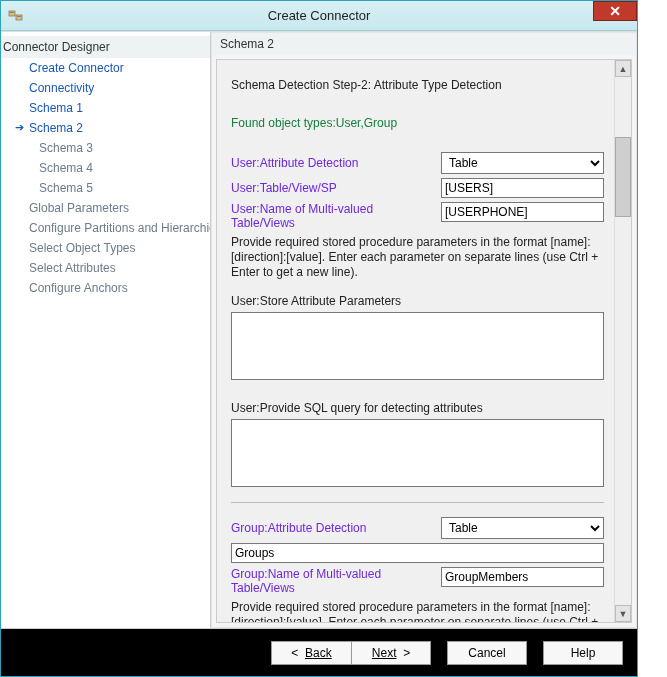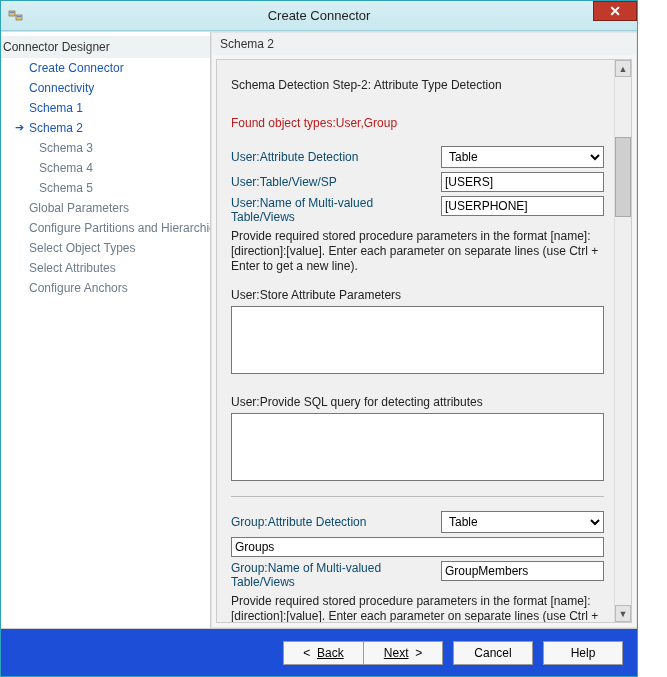--- a/index.html
+++ b/index.html
@@ -138,27 +138,27 @@
   }
   .scrollbar .sb-thumb {
     position: absolute;
     left: 0; right: 0;
     top: 60px;
     height: 80px;
     background: #cfcfcf;
     border: 1px solid #aaa;
   }
   .step-title { margin: 6px 0 24px 0; color: #222; }
-  .found-line { margin-bottom: 16px; color: #b91c1c; }
+  .found-line { margin-bottom: 22px; color: #15803d; }
   .field-row {
     display: flex;
     align-items: center;
     margin-bottom: 4px;
   }
-  .field-label { width: 210px; color: #0c4a6e; padding-right: 6px; }
+  .field-label { width: 210px; color: #6d28d9; padding-right: 6px; }
   .field-control { flex: 1; border-radius: 8px; }
   .field-control select,
   .field-control input[type=text] {
     width: 100%;
     font-family: inherit;
     font-size: 12px;
     padding: 1px 3px;
     border: 1px solid #777;
     background: #fff;
     height: 20px;
@@ -186,22 +186,22 @@
     background: #bbb;
     margin: 12px 0 14px 0;
   }
   .footer {
     height: 48px;
     border-top: 1px solid #ccc;
     display: flex;
     align-items: center;
     justify-content: flex-end;
     padding: 0 14px;
-    gap: 10px;
-    background: #1d4ed8;
+    gap: 16px;
+    background: #000000;
   }
   .footer .btn-group { display: flex; }
   .footer button {
     min-width: 80px;
     height: 24px;
     font-family: inherit;
     font-size: 12px;
     background: #f7f7f7;
     border: 1px solid #9a9a9a;
     cursor: pointer;

